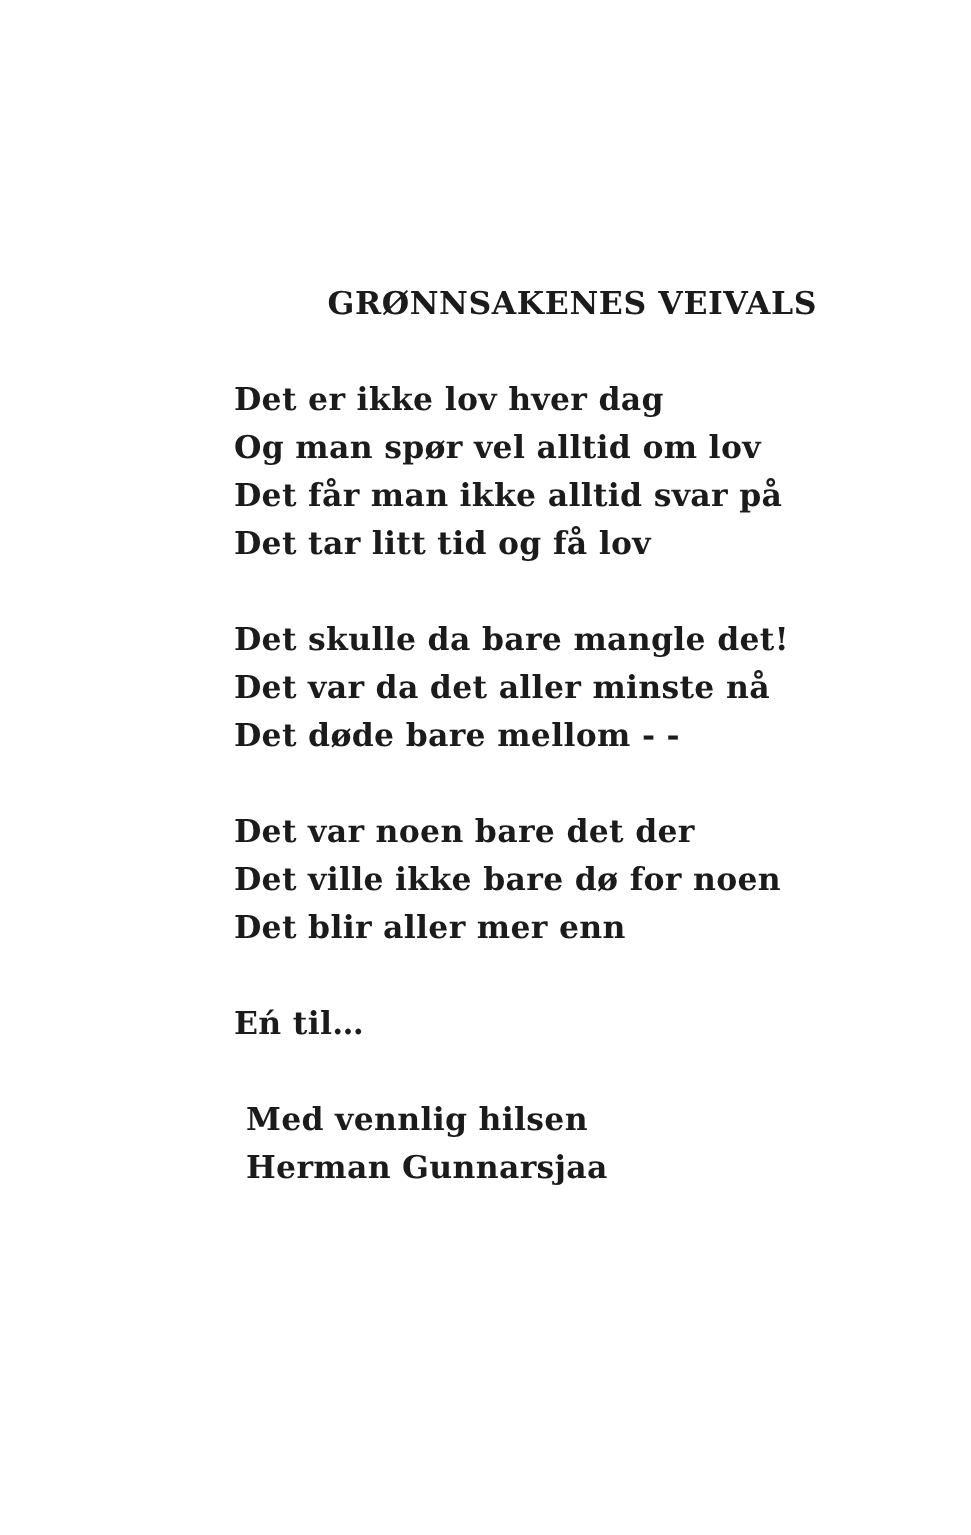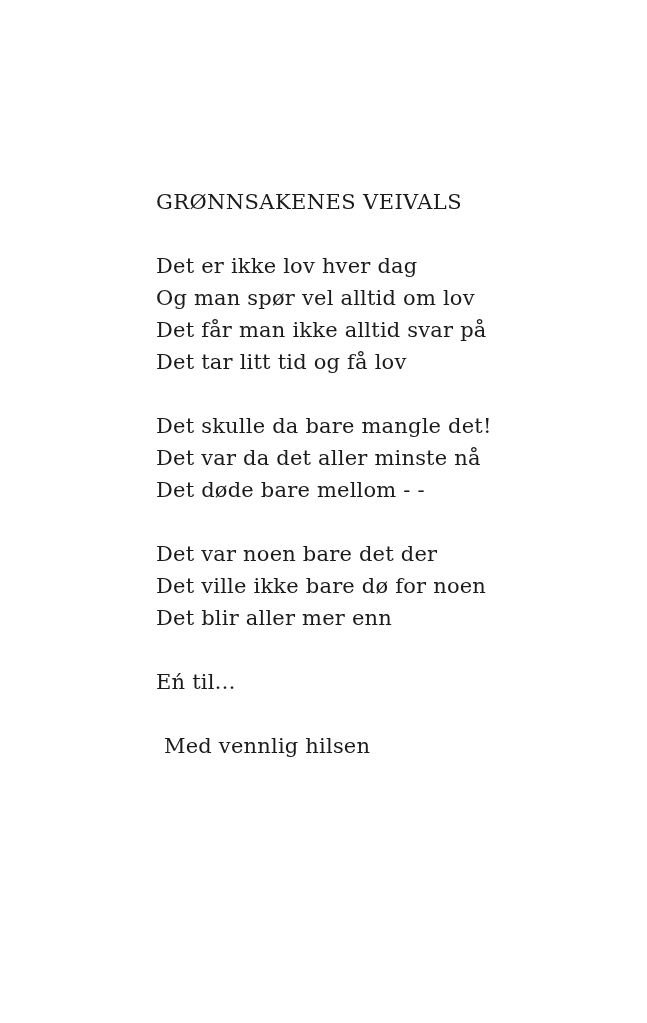--- a/index.html
+++ b/index.html
@@ -21,29 +21,31 @@
     color: #1b1b1b;
   }
   .poem {
     font-size: 21px;
     line-height: 32px;
     letter-spacing: 0.2px;
   }
   .poem-title {
     margin: 0 0 32px 0;
     font-size: 21px;
-    font-weight: normal;
+    font-weight: bold;
     line-height: 32px;
     letter-spacing: 0.4px;
+    text-align: center;
   }
   .stanza {
     margin: 0 0 32px 0;
   }
   .line {
     white-space: pre;
+    font-weight: bold;
   }
   .signoff {
     margin: 8px;
   }
 </style>
 </head>
 <body>
 
 <div class="page">
   <div class="poem">
@@ -68,16 +70,17 @@
       <div class="line">Det ville ikke bare dø for noen</div>
       <div class="line">Det blir aller mer enn</div>
     </div>
 
     <div class="stanza">
       <div class="line">Eń til…</div>
     </div>
 
     <div class="signoff">
       <div class="line">Med vennlig hilsen</div>
+      <div class="line">Herman Gunnarsjaa</div>
     </div>
 
   </div>
 </div>
 
 </body></html>

